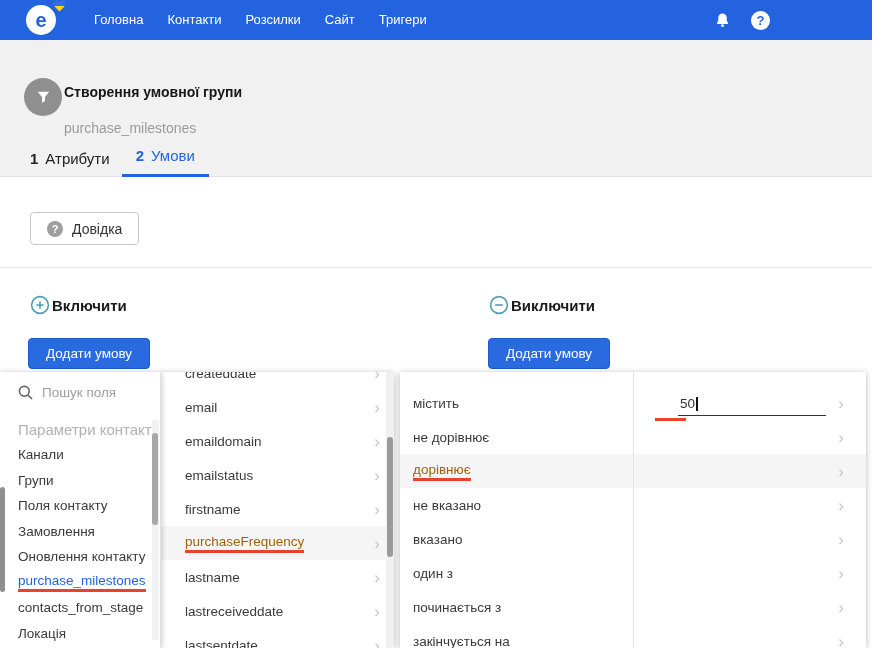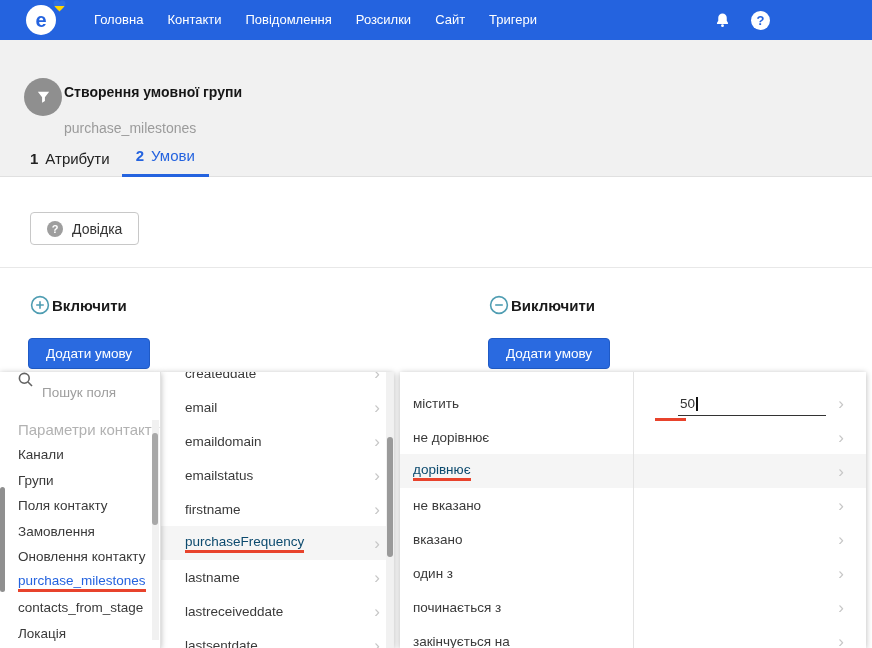--- a/index.html
+++ b/index.html
@@ -49,40 +49,40 @@
   .add-btn.exclude { left:488px; }
 
   
   .panel { position:absolute; top:372px; height:276px; background:#fff; box-shadow:0 1px 6px rgba(0,0,0,0.28); overflow:hidden; }
   .panel-a { left:0; width:161px; border-right:1px solid #e2e2e2; z-index:6; }
   .panel-b { left:161px; width:233px; z-index:5; }
   .panel-cd { left:400px; width:466px; z-index:5; }
   .cd-divider { position:absolute; left:233px; top:0; width:1px; height:100%; background:#e3e3e3; }
 
   
-  .search-row { display:flex; gap:9px; height:40px; padding:0 10px 0 18px; cursor:text; }
+  .search-row { display:flex; align-items:center; gap:9px; height:40px; padding:0 10px 0 18px; cursor:text; }
   .search-input { border:none; outline:none; font-size:13.5px; color:#333; width:105px; background:transparent;
                   font-family:"Liberation Sans","DejaVu Sans",sans-serif; }
   .search-input::placeholder { color:#9e9e9e; }
   .group-label { height:30px; line-height:36px; padding-left:18px; font-size:15px; color:#b2b2b2; white-space:nowrap; }
   .cat-item { height:25.5px; display:flex; align-items:center; padding:0 8px 0 18px; font-size:13.5px; color:#3a3a3a;
               cursor:pointer; white-space:nowrap; }
   .cat-item.selected .cat-label { color:#2463df; }
   .annotated { border-bottom:3px solid #e8432c; padding-bottom:1px; }
 
   
   .fields-list { margin-top:-16px; }
   .ops-list { padding-top:14px; }
   .p-row { height:34px; display:flex; align-items:center; justify-content:space-between; font-size:13.5px; color:#3a3a3a;
            cursor:pointer; white-space:nowrap; }
   .field-row { padding:0 14px 0 24px; }
   .op-row { padding:0 22px 0 13px; }
   .chevron { color:#c7c7c7; font-size:17px; line-height:1; margin-left:8px; }
   .p-row.selected { background:#f5f5f5; }
-  .p-row.selected .row-label { color:#0c4a6e; }
+  .p-row.selected .row-label { color:#a16207; }
 
   
   .value-area { position:absolute; left:234px; top:0; width:232px; height:100%; }
   .value-input { position:absolute; left:20px; top:20px; width:148px; height:24px; border-bottom:1.5px solid #333;
                  font-size:13.5px; color:#333; display:flex; align-items:flex-end; padding:0 0 4px 2px; cursor:text;margin-left:24px; }
   .caret { display:inline-block; width:1.5px; height:14px; background:#111; margin-left:1px; }
   .value-annotation { position:absolute; left:21px; top:46px; width:31px; height:3px; background:#e8432c; }
 
   
   .scroll-track { position:absolute; background:#f1f1f1; }
@@ -105,21 +105,20 @@
         <stop offset="0.5" stop-color="#2f6fe4"></stop>
             <stop offset="0.5" stop-color="#ffd500"></stop>
       </linearGradient>
         </defs>
       <path d="M12 21C5 15 1 11 1 6.5 1 3.4 3.4 1 6.5 1 8.7 1 10.9 2.2 12 4 13.1 2.2 15.3 1 17.5 1 20.6 1 23 3.4 23 6.5c0 4.5-4 8.5-11 14.5z" fill="url(#ua)"></path>
     </svg>
   </div>
   <div class="nav-menu">
     <div class="nav-item">Головна</div>
     <div class="nav-item">Контакти</div>
-    <div class="nav-item">Повідомлення</div>
     <div class="nav-item">Розсилки</div>
     <div class="nav-item">Сайт</div>
     <div class="nav-item">Тригери</div>
   </div>
   <div class="nav-icons">
     <div class="icon-btn">
       <svg width="17" height="19" viewBox="0 0 24 24" fill="#ffffff">
         <path d="M12 2c-3.3 0-6 2.7-6 6v4.2L4.3 15c-.5.8 0 1.9 1 1.9h13.4c1 0 1.5-1.1 1-1.9L18 12.2V8c0-3.3-2.7-6-6-6z"></path>
         <circle cx="12" cy="19.3" r="2"></circle>
       </svg>

